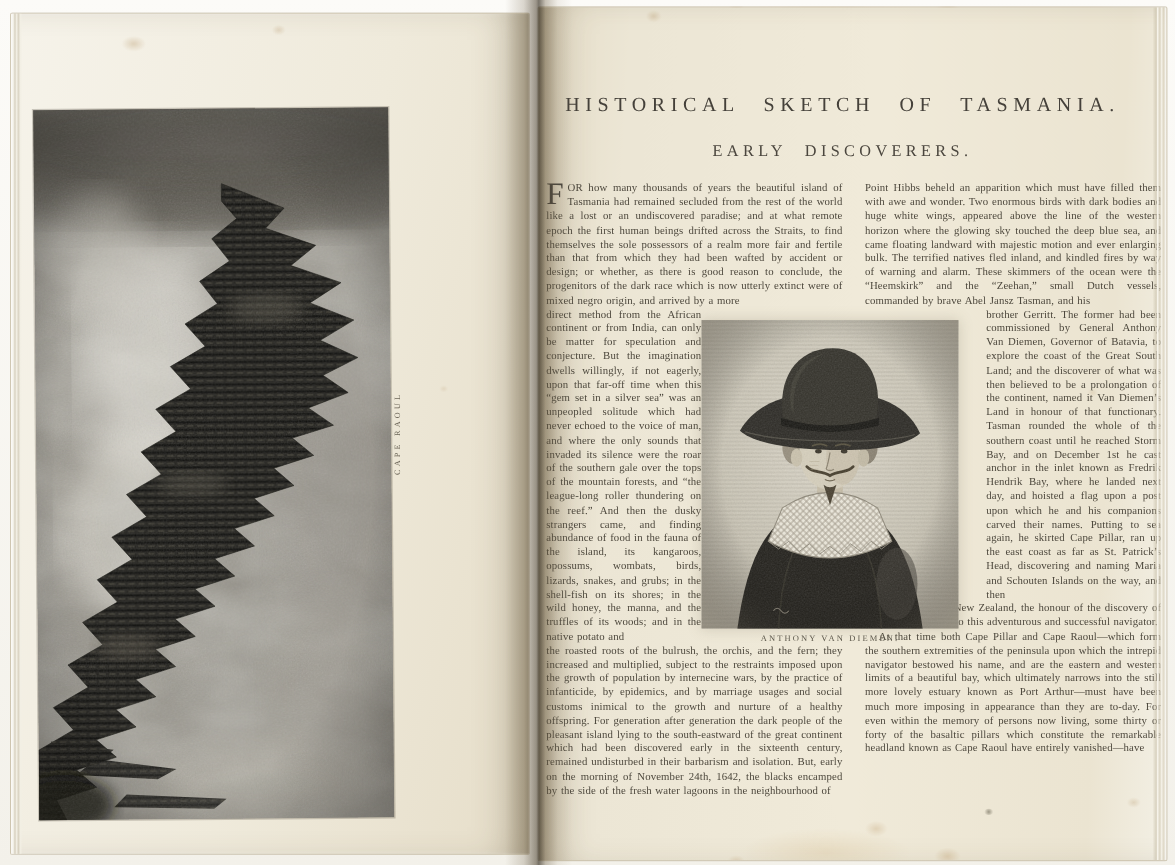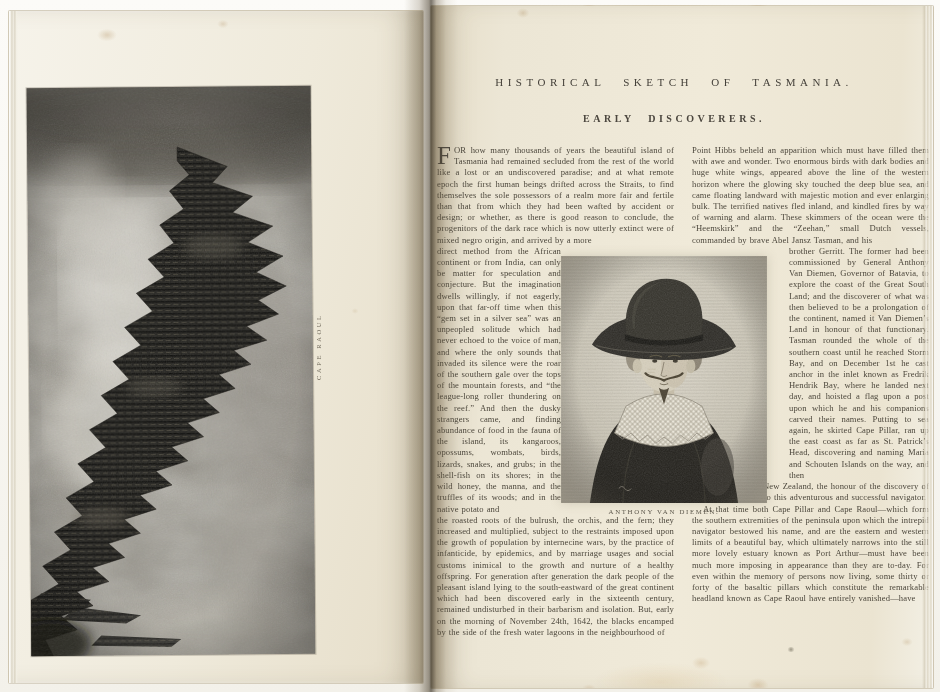--- a/index.html
+++ b/index.html
@@ -58,26 +58,26 @@
     border:1px solid rgba(160,150,125,.35);border-radius:2px;
     box-shadow:inset 28px 0 32px -18px rgba(82,68,42,.4);
     color:#4c473c;
   }
   .right-edge{
     position:absolute;right:0;top:0;bottom:0;width:11px;
     background:linear-gradient(90deg,transparent 0,rgba(190,180,155,.5) 3px,#f6f3ea 4px,rgba(195,185,160,.5) 6px,#f5f2e9 7px,rgba(200,190,165,.45) 9px,#ffffff 11px);
   }
   .page-title{
     position:absolute;top:70px;left:0;right:16px;margin:0;
-    font-size:11px;font-weight:400;text-align:center;
+    font-size:16px;font-weight:400;text-align:center;
     letter-spacing:4.5px;word-spacing:11px;color:#45413a;
   }
   .section-heading{
     position:absolute;top:107px;left:0;right:16px;margin:0;
-    font-size:10px;font-weight:700;text-align:center;
+    font-size:13px;font-weight:400;text-align:center;
     letter-spacing:3.5px;word-spacing:8px;color:#4b463e;
   }
   .col{position:absolute;top:139px;width:237px;}
   .col1{left:6px;}
   .col2{left:261px;}
   .seg{
     font-size:8.6px;line-height:11.2px;text-align:justify;
     letter-spacing:.12px;word-spacing:.6px;color:#4c473c;
   }
   .seg.narrow{width:124px;}

